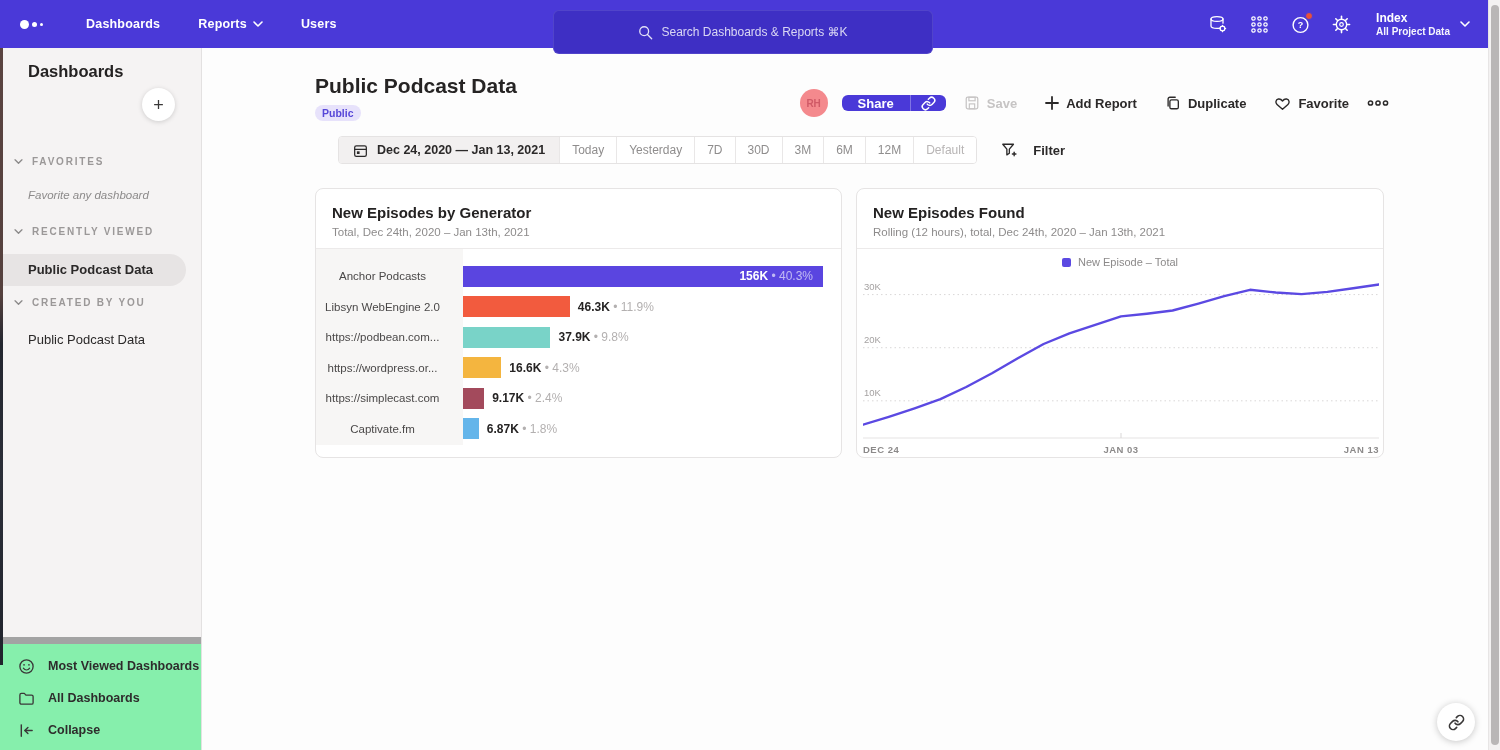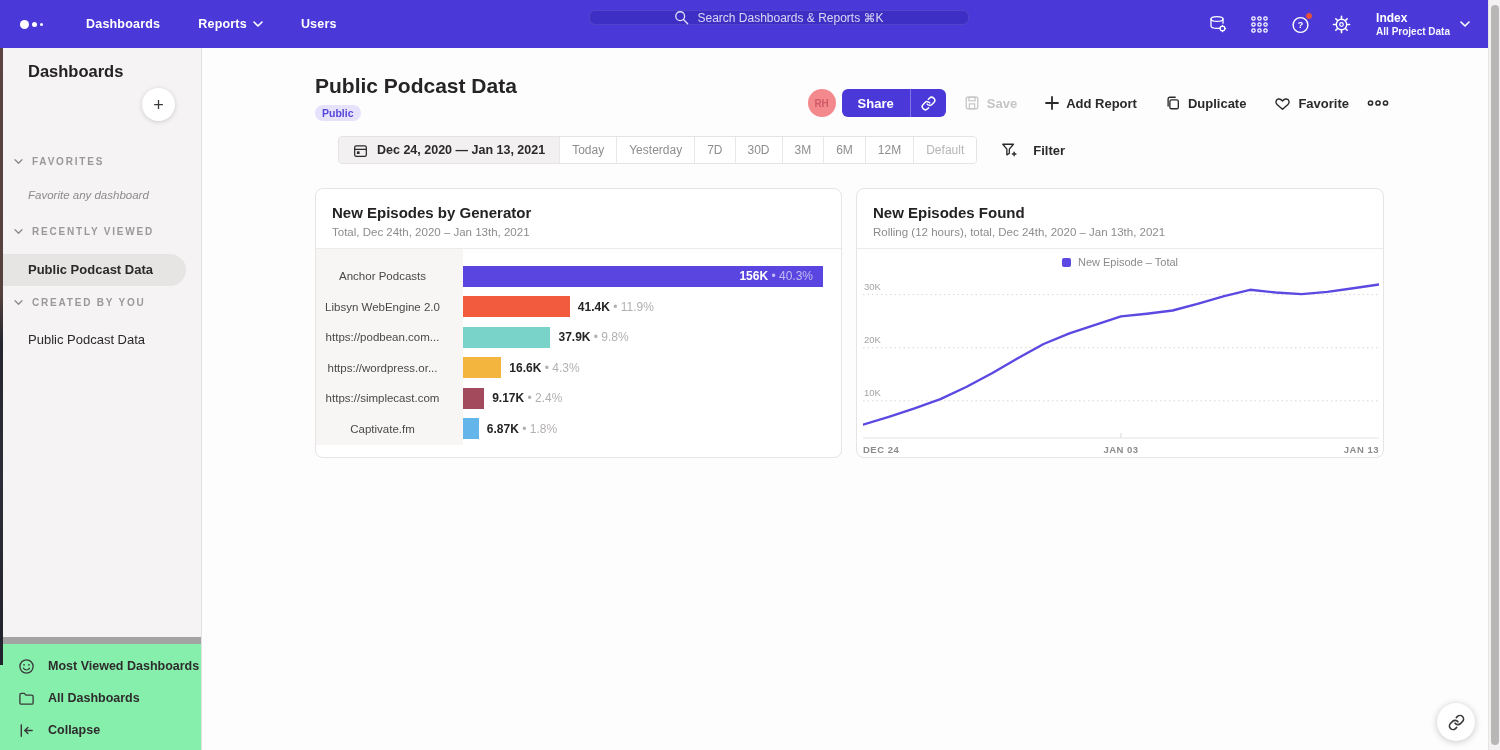--- a/index.html
+++ b/index.html
@@ -8,21 +8,21 @@
   .app { position:relative; width:1500px; height:750px; }
 
   
   .navbar { position:absolute; top:0; left:0; width:1500px; height:48px; background:#4a39d8; display:flex; align-items:center; z-index:5; }
   .brand { display:flex; align-items:center; gap:3px; margin-left:20px; width:40px; }
   .brand .d1{width:9px;height:9px;border-radius:50%;background:#fff;}
   .brand .d2{width:5px;height:5px;border-radius:50%;background:#fff;}
   .brand .d3{width:3px;height:3px;border-radius:50%;background:#fff;}
   .nav-links { display:flex; align-items:center; gap:38px; margin-left:26px; }
   .nav-link { color:#fff; font-size:12.5px; font-weight:700; letter-spacing:.2px; cursor:pointer; display:flex; align-items:center; gap:6px; }
-  .nav-search { position:absolute; left:553px; top:10px; width:380px; height:15px; background:#3e2fc4; border:1px solid rgba(255,255,255,0.10); border-radius:6px; display:flex; align-items:center; justify-content:center; gap:8px; color:rgba(255,255,255,0.8); font-size:12px; cursor:text;margin-left:36px; }
+  .nav-search { position:absolute; left:553px; top:10px; width:380px; height:44px; background:#3e2fc4; border:1px solid rgba(255,255,255,0.10); border-radius:6px; display:flex; align-items:center; justify-content:center; gap:8px; color:rgba(255,255,255,0.8); font-size:12px; cursor:text; }
   .nav-right { position:absolute; right:30px; top:0; height:48px; display:flex; align-items:center; gap:21px; }
   .nav-ic { width:20px; height:20px; position:relative; cursor:pointer; display:flex; align-items:center; justify-content:center; }
   .help-dot { position:absolute; top:-2px; right:-3px; width:8px; height:8px; border-radius:50%; background:#e8503a; border:1.5px solid #4a39d8; }
   .project { display:flex; align-items:center; gap:10px; cursor:pointer; margin-left:4px; }
   .project .pname { color:#fff; font-size:12px; font-weight:700; line-height:14px; }
   .project .pscope { color:#fff; font-size:10px; font-weight:700; line-height:13px; opacity:.95; }
 
   
   .sidebar { position:absolute; top:48px; left:0; width:202px; height:702px; background:#f5f3f3; border-right:1px solid #e3e1e1; }
   .sb-title { position:absolute; top:14px; left:28px; font-size:16.5px; font-weight:700; color:#242222; }
@@ -35,21 +35,21 @@
   .sb-foot-item { display:flex; align-items:center; gap:13px; height:32px; padding-left:18px; font-size:12.5px; font-weight:700; color:#2e2c2c; cursor:pointer; }
   .sliver { position:absolute; left:0; top:48px; width:3px; height:617px; background:linear-gradient(180deg,#5a4340 0%,#55413e 40%,#23262f 48%,#2b2e38 70%,#20232c 100%); }
 
   
   .main { position:absolute; top:48px; left:202px; width:1291px; height:702px; background:#fdfdfd; }
   .page-head { position:absolute; left:113px; top:26px; }
   .page-title { font-size:21px; font-weight:700; color:#262424; }
   .page-badge { display:inline-block; margin-top:7px; font-size:10.5px; font-weight:700; color:#5646d8; background:#e7e2fb; padding:2px 7px; border-radius:8px; }
   .actions { position:absolute; top:41px; right:104px; display:flex; align-items:center; }
   .avatar { width:28px; height:28px; border-radius:50%; background:#f4898d; color:#d05a66; font-size:10px; font-weight:700; display:flex; align-items:center; justify-content:center; }
-  .share-split { display:flex; height:28px; margin-left:6px; border-radius:6px; overflow:hidden; cursor:pointer; }
+  .share-split { display:flex; height:16px; margin-left:14px; border-radius:6px; overflow:hidden; cursor:pointer; }
   .share-main { background:#4a39d8; color:#fff; font-size:13px; font-weight:700; padding:0 16px; display:flex; align-items:center; border:none; cursor:pointer; }
   .share-link { background:#4a39d8; width:36px; display:flex; align-items:center; justify-content:center; border:none; border-left:1px solid rgba(255,255,255,0.3); color:#fff; cursor:pointer; }
   .act-btn { display:flex; align-items:center; gap:7px; font-size:13px; font-weight:700; color:#2b2929; background:none; border:none; cursor:pointer; font-family:inherit; }
   .act-btn.disabled { color:#c6c4c4; cursor:default; }
   .ml18{margin-left:18px;} .ml28{margin-left:28px;}
 
   
   .date-row { position:absolute; left:113px; top:88px; display:flex; align-items:center;padding-left:23px; }
   .date-group { display:flex; height:28px; border:1px solid #e5e3e3; border-radius:4px; background:#fff; overflow:hidden; }
   .date-main { display:flex; align-items:center; gap:9px; background:#f2f0f0; padding:0 14px; font-size:12.5px; font-weight:700; color:#2b2929; cursor:pointer; }
@@ -346,21 +346,21 @@
                 <div class="bar" style="width: 100%; background: rgb(90, 69, 224);">
                   <span class="bar-val-in"><b>156K</b><i>40.3%</i></span>
                 </div>
 
               </div>
             </div>
             <div class="bar-row">
               <div class="bar-label">Libsyn WebEngine 2.0</div>
               <div class="bar-track">
                 <div class="bar" style="width: 29.6795%; background: rgb(242, 91, 62);"></div>
-                <span class="bar-val"><b>41.4K</b><i>11.9%</i></span>
+                <span class="bar-val"><b>46.3K</b><i>11.9%</i></span>
               </div>
             </div>
             <div class="bar-row">
               <div class="bar-label">https://podbean.com...</div>
               <div class="bar-track">
                 <div class="bar" style="width: 24.2949%; background: rgb(121, 211, 200);"></div>
                 <span class="bar-val"><b>37.9K</b><i>9.8%</i></span>
               </div>
             </div>
             <div class="bar-row">

